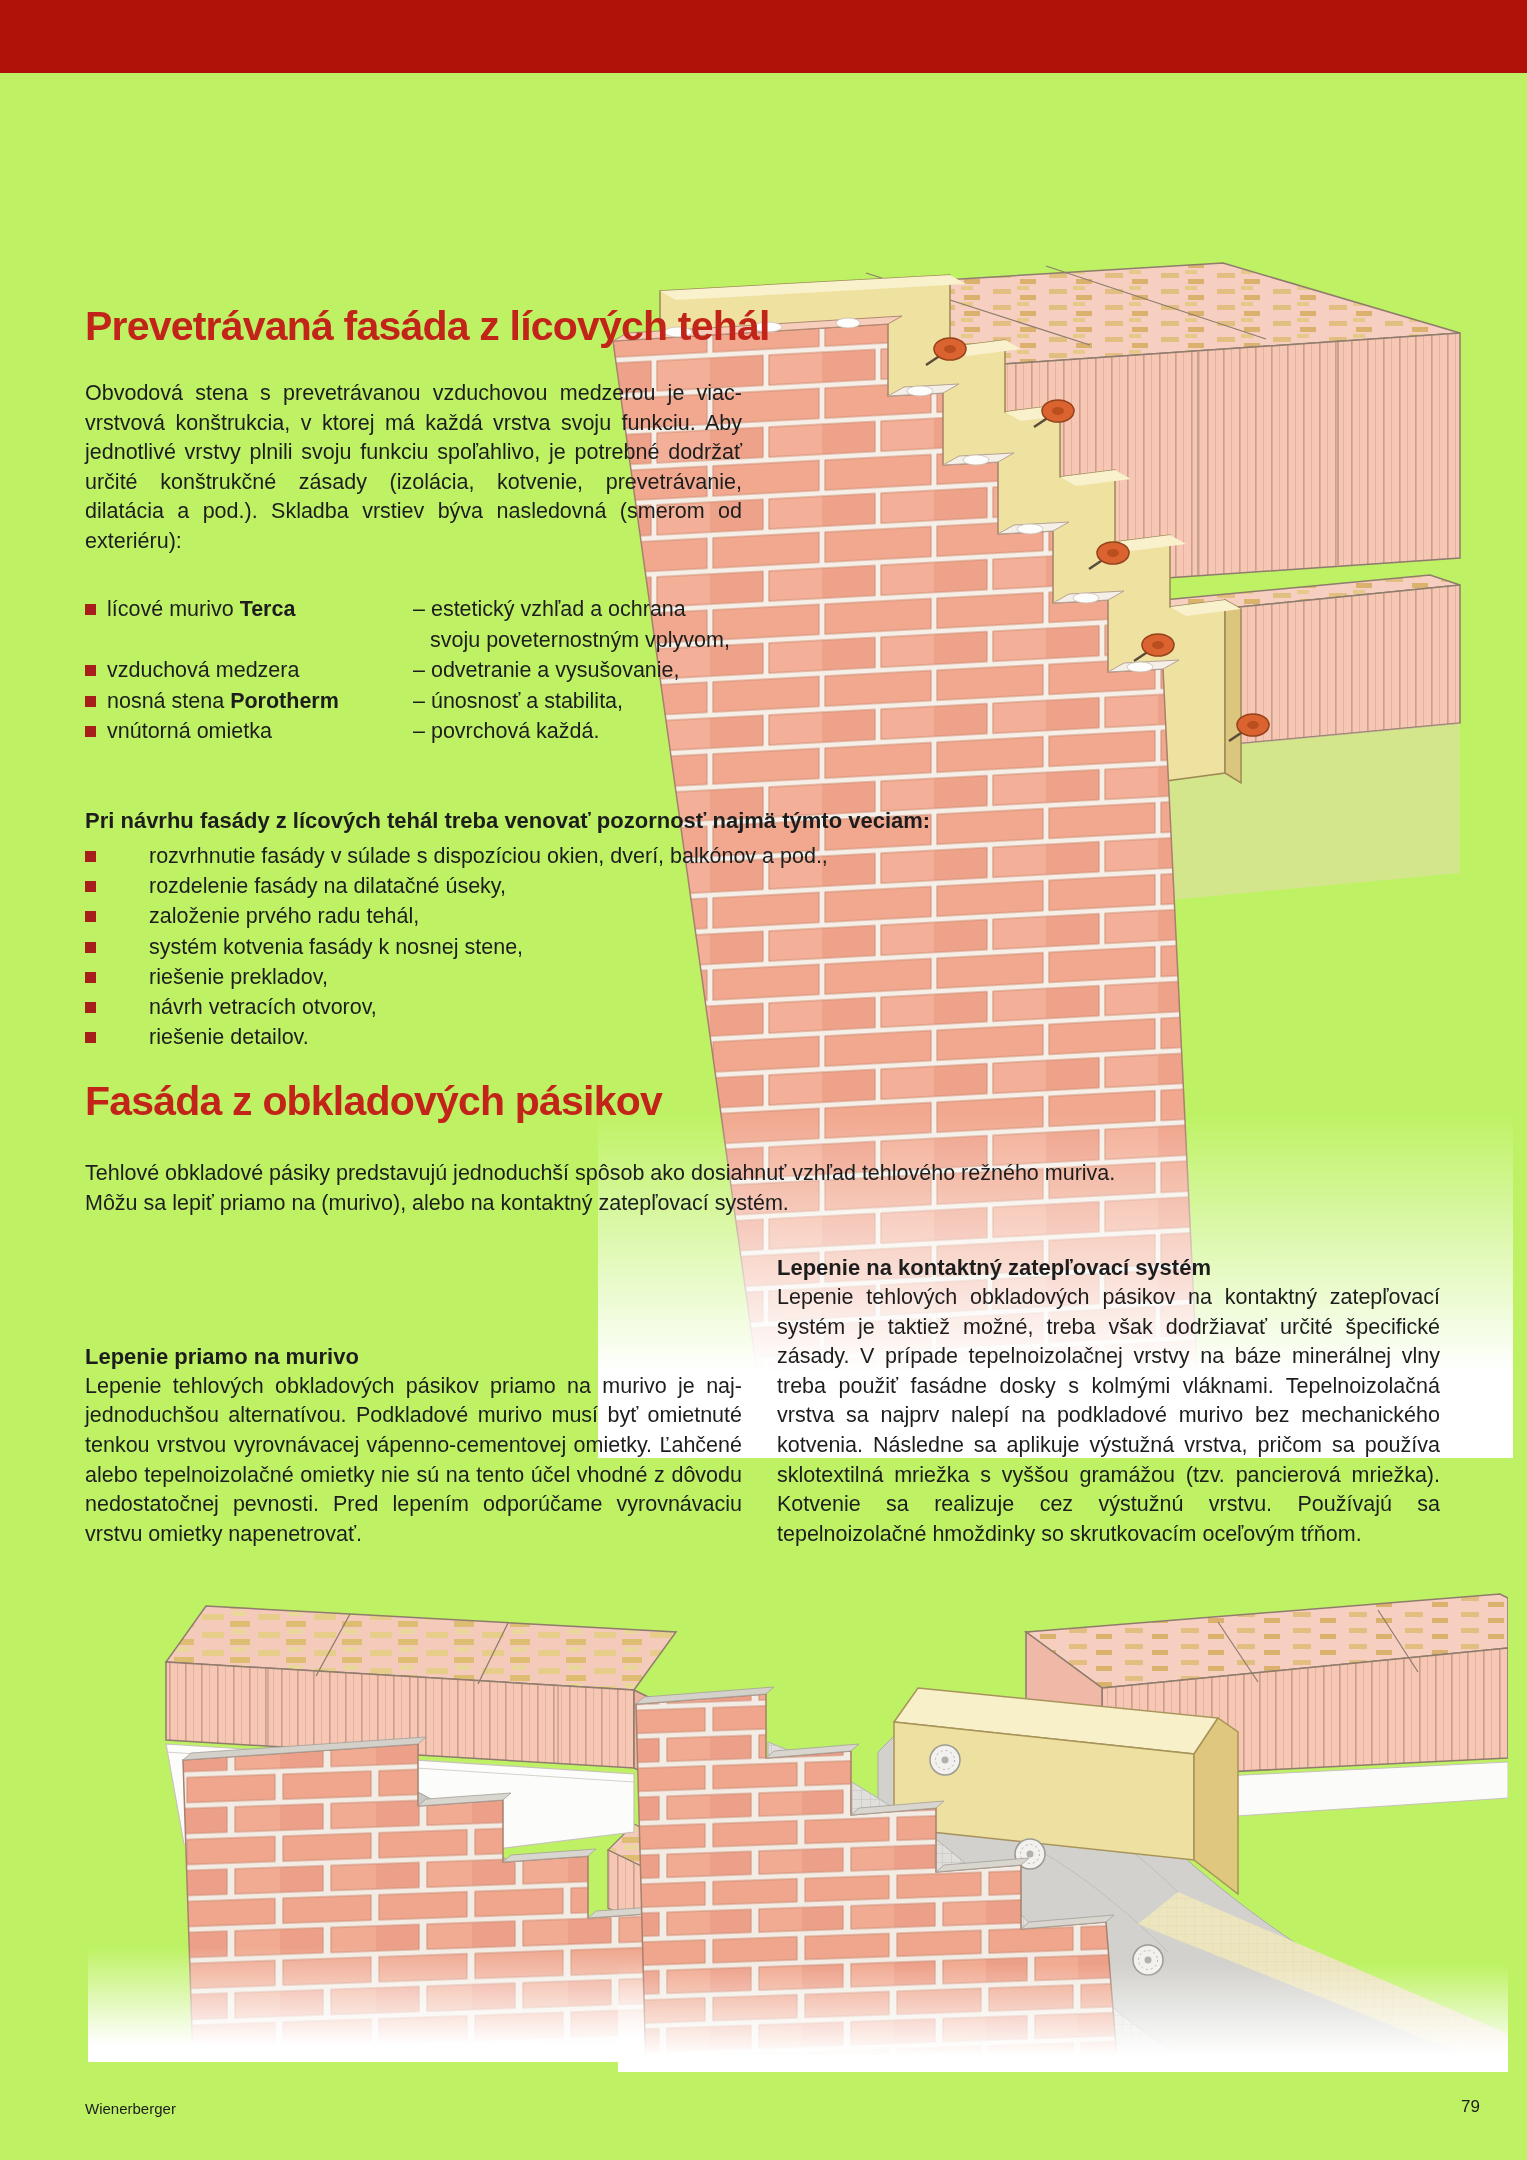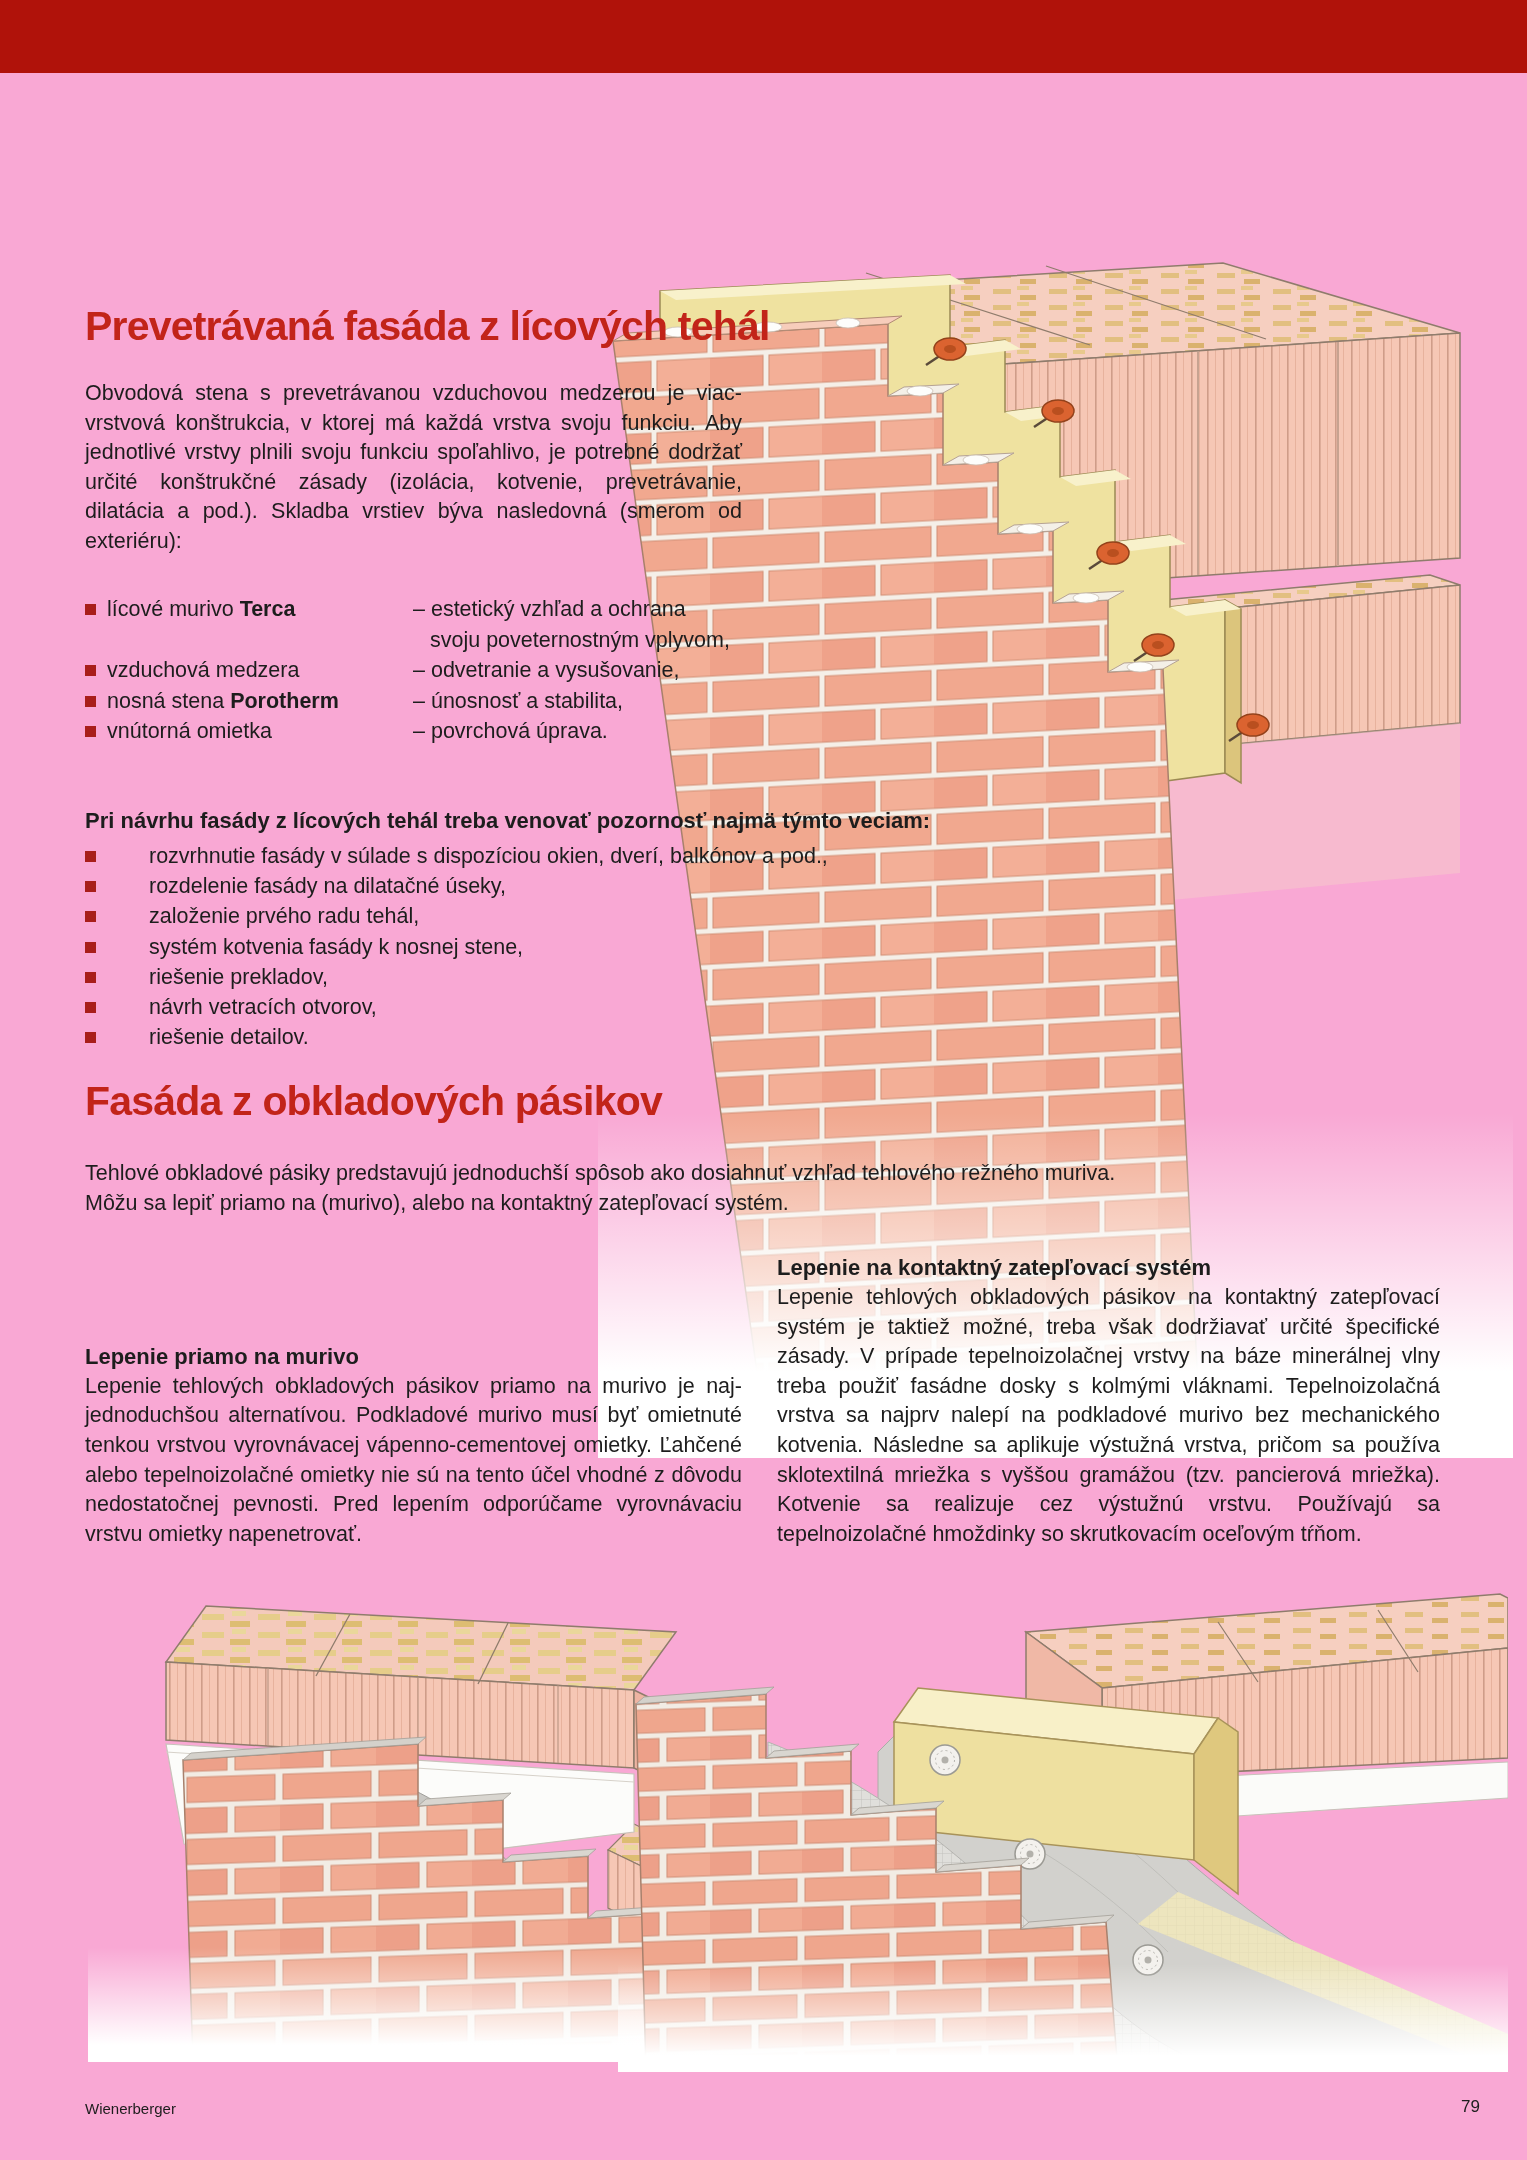--- a/index.html
+++ b/index.html
@@ -1,17 +1,17 @@
 <!DOCTYPE html>
 <html><head>
 <meta charset="utf-8">
 <style>
   html,body{margin:0;padding:0;background:#e9e9e9;}
   .page{
-    position:relative;width:1527px;height:2160px;background:#f9a8d4;
+    position:relative;width:1527px;height:2160px;background:#bef264;
     font-family:"Liberation Sans",sans-serif;color:#1d1d1d;overflow:hidden;
     margin:0 auto;
   }
   .topbar{position:absolute;left:0;top:0;width:1527px;height:73px;background:#b0120a;}
   .h-red{position:absolute;left:85px;margin:0;font-weight:700;color:#c22419;letter-spacing:-0.8px;font-size:41px;line-height:48px;}
   .h1{top:302px;}
   .h2{top:1077px;}
   .bodytext{font-size:21.5px;line-height:29.6px;color:#1d1d1d;margin:0;}
   .intro1{position:absolute;left:85px;top:379px;width:657px;text-align:justify;}
   .layers{position:absolute;left:85px;top:594px;width:680px;}
@@ -182,21 +182,21 @@
       <span class="ldesc">
           <span class="dline">– únosnosť a stabilita,</span>
         </span>
     </div>
     <div class="lrow">
       <span class="lcell">
           <span class="sq"></span>
           <span><span>vnútorná omietka</span><b></b></span>
         </span>
       <span class="ldesc">
-          <span class="dline">– povrchová úprava.</span>
+          <span class="dline">– povrchová každá.</span>
         </span>
     </div>
   </div>
 
   <p class="subhead">Pri návrhu fasády z lícových tehál treba venovať pozornosť najmä týmto veciam:</p>
 
   <ul class="checklist">
     <li>
         <span class="sq"></span>
         <span>rozvrhnutie fasády v súlade s dispozíciou okien, dverí, balkónov a pod.,</span>

